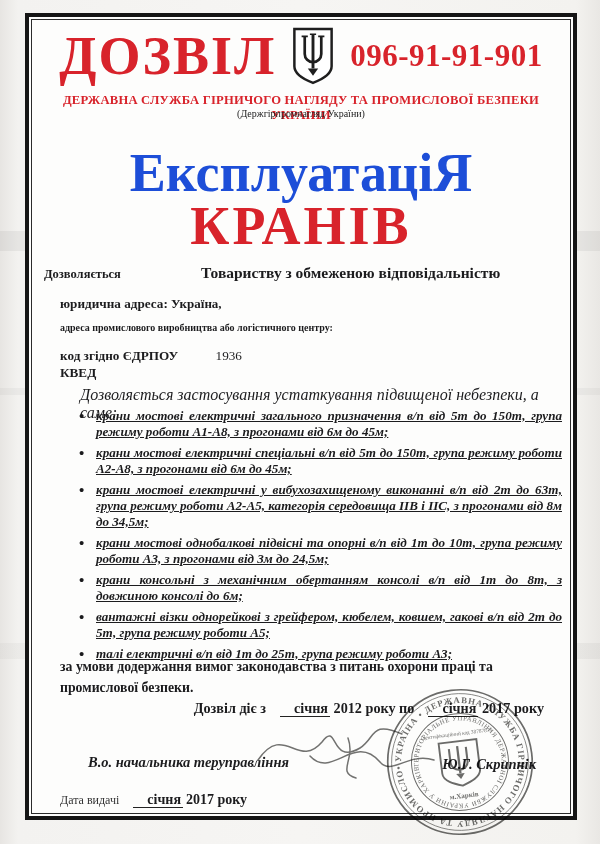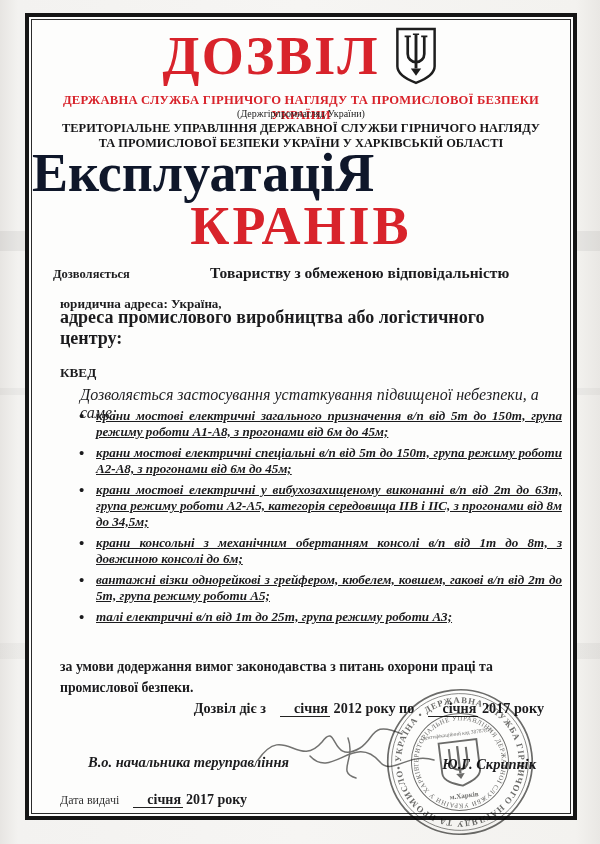--- a/index.html
+++ b/index.html
@@ -20,31 +20,31 @@
   .abs{position:absolute;left:0;right:0;}
   .pad{padding-left:28px;padding-right:26px;}
 
   
   .masthead{top:0px;display:flex;align-items:center;justify-content:center;gap:14px;height:72px;}
   .permit-word{font-size:54px;font-weight:bold;color:#d8232b;letter-spacing:2px;line-height:1;}
   .phone{font-size:31px;font-weight:bold;color:#d8232b;letter-spacing:.5px;}
   .agency{top:73px;text-align:center;font-weight:bold;color:#d8232b;font-size:12.6px;letter-spacing:.2px;}
   .agency-short{top:88px;text-align:center;font-size:10px;color:#222;}
   .territorial{top:101px;text-align:center;font-weight:bold;font-size:12.4px;line-height:1.18;color:#171719;}
-  .big-title1{top:126px;text-align:left;font-weight:bold;color:#0f172a;font-size:54px;line-height:1;}
+  .big-title1{top:126px;text-align:center;font-weight:bold;color:#1d4ed8;font-size:54px;line-height:1;}
   .big-title2{top:179px;text-align:center;font-weight:bold;color:#d8232b;font-size:54px;line-height:1;letter-spacing:3px;}
 
   
   .permit-row{top:244px;display:flex;align-items:baseline;}
-  .permit-label{font-weight:bold;font-size:12.5px;margin-left:21px;}
+  .permit-label{font-weight:bold;font-size:12.5px;margin-left:12px;}
   .permit-value{font-weight:bold;font-size:15.5px;margin-left:80px;}
   .addr1{top:276px;font-size:13px;}
   .addr1 b{font-size:13.2px;}
   .addr1 .val{margin-left:0;font-weight:bold;}
-  .addr2{top:287px;font-weight:bold;font-size:18px;}
+  .addr2{top:302px;font-weight:bold;font-size:10px;}
   .codes1{top:328px;font-weight:bold;font-size:13.2px;}
   .codes1 .val{font-weight:normal;margin-left:34px;}
   .codes2{top:345px;font-weight:bold;font-size:13.2px;}
 
   .intro{top:366px;font-style:italic;font-size:16px;padding-left:48px;}
   .equip-list{top:384px;}
   .equip-list ul{margin:4px;padding:0 4px 0 60px;list-style:none;text-decoration:underline;}
   .equip-list li{
     position:relative;font-style:italic;font-weight:bold;font-size:13.1px;
     line-height:1.22;text-align:justify;margin-bottom:5px;color:#1b1b1d;
@@ -93,51 +93,53 @@
     <span class="permit-word">ДОЗВІЛ</span>
     <span style="line-height:0;">
       <svg width="46" height="60" viewBox="0 0 44 58" aria-hidden="true">
         <path d="M4 3 h36 v36 c0 8 -10 13 -18 16 c-8 -3 -18 -8 -18 -16 Z" fill="#fff" stroke="#1e1e1e" stroke-width="2.4"></path>
         <path d="M14 10 V27 a8 8 0 0 0 16 0 V10" fill="none" stroke="#1e1e1e" stroke-width="2.6"></path>
         <path d="M22 8 V41" fill="none" stroke="#1e1e1e" stroke-width="2.8"></path>
         <path d="M22 48 l-5 -7 h10 Z" fill="#1e1e1e"></path>
         <path d="M11 10 h6 M27 10 h6 M19 8 h6" stroke="#1e1e1e" stroke-width="1.6"></path>
       </svg>
     </span>
+    <span class="phone">096-91-91-901</span>
   </div>
 
   <div class="abs agency">ДЕРЖАВНА СЛУЖБА ГІРНИЧОГО НАГЛЯДУ ТА ПРОМИСЛОВОЇ БЕЗПЕКИ УКРАЇНИ</div>
   <div class="abs agency-short">(Держгірпромнагляд України)</div>
-  <div class="abs territorial">
-    <div>ТЕРИТОРІАЛЬНЕ УПРАВЛІННЯ ДЕРЖАВНОЇ СЛУЖБИ ГІРНИЧОГО НАГЛЯДУ</div>
-    <div>ТА ПРОМИСЛОВОЇ БЕЗПЕКИ УКРАЇНИ У ХАРКІВСЬКІЙ ОБЛАСТІ</div>
-  </div>
 
   <div class="abs big-title1">ЕксплуатаціЯ</div>
   <div class="abs big-title2">КРАНІВ</div>
 
   <div class="abs permit-row">
     <span class="permit-label">Дозволяється</span>
     <span class="permit-value">Товариству з обмеженою відповідальністю</span>
   </div>
 
   <div class="abs addr1 pad">
     <b>юридична адреса:</b>
     <span class="val">Україна,</span>
   </div>
   <div class="abs addr2 pad">адреса промислового виробництва або логістичного центру:</div>
 
+  <div class="abs codes1 pad">
+    <span>код згідно ЄДРПОУ</span>
+    <span class="val">1936</span>
+  </div>
   <div class="abs codes2 pad">КВЕД</div>
 
   <div class="abs intro">Дозволяється застосування устаткування підвищеної небезпеки, а саме:</div>
   <div class="abs equip-list">
     <ul>
       <li>крани мостові електричні загального призначення в/п від 5т до 150т, група режиму роботи А1-А8, з прогонами від 6м до 45м;</li>
       <li>крани мостові електричні спеціальні в/п від 5т до 150т, група режиму роботи А2-А8, з прогонами від 6м до 45м;</li>
       <li>крани мостові електричні у вибухозахищеному виконанні в/п від 2т до 63т, група режиму роботи А2-А5, категорія середовища ІІВ і ІІС, з прогонами від 8м до 34,5м;</li>
+      <li>крани мостові однобалкові підвісні та опорні в/п від 1т до 10т, група режиму роботи А3, з прогонами від 3м до 24,5м;</li>
       <li>крани консольні з механічним обертанням консолі в/п від 1т до 8т, з довжиною консолі до 6м;</li>
       <li>вантажні візки однорейкові з грейфером, кюбелем, ковшем, гакові в/п від 2т до 5т, група режиму роботи А5;</li>
       <li>талі електричні в/п від 1т до 25т, група режиму роботи А3;</li>
     </ul>
   </div>
 
   <div class="abs conditions pad">за умови додержання вимог законодавства з питань охорони праці та промислової безпеки.</div>
 
   <div class="abs validity pad">
     <span>Дозвіл діє з</span><span class="gap"></span><span class="uline">січня</span>

